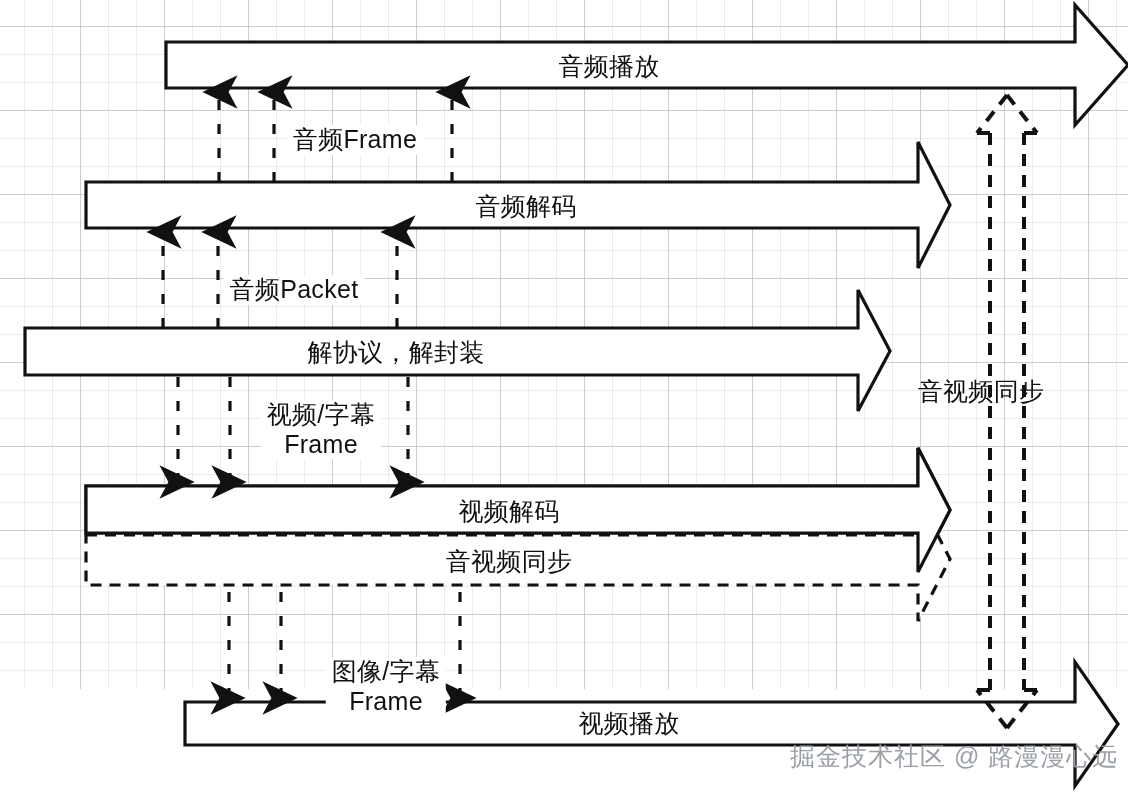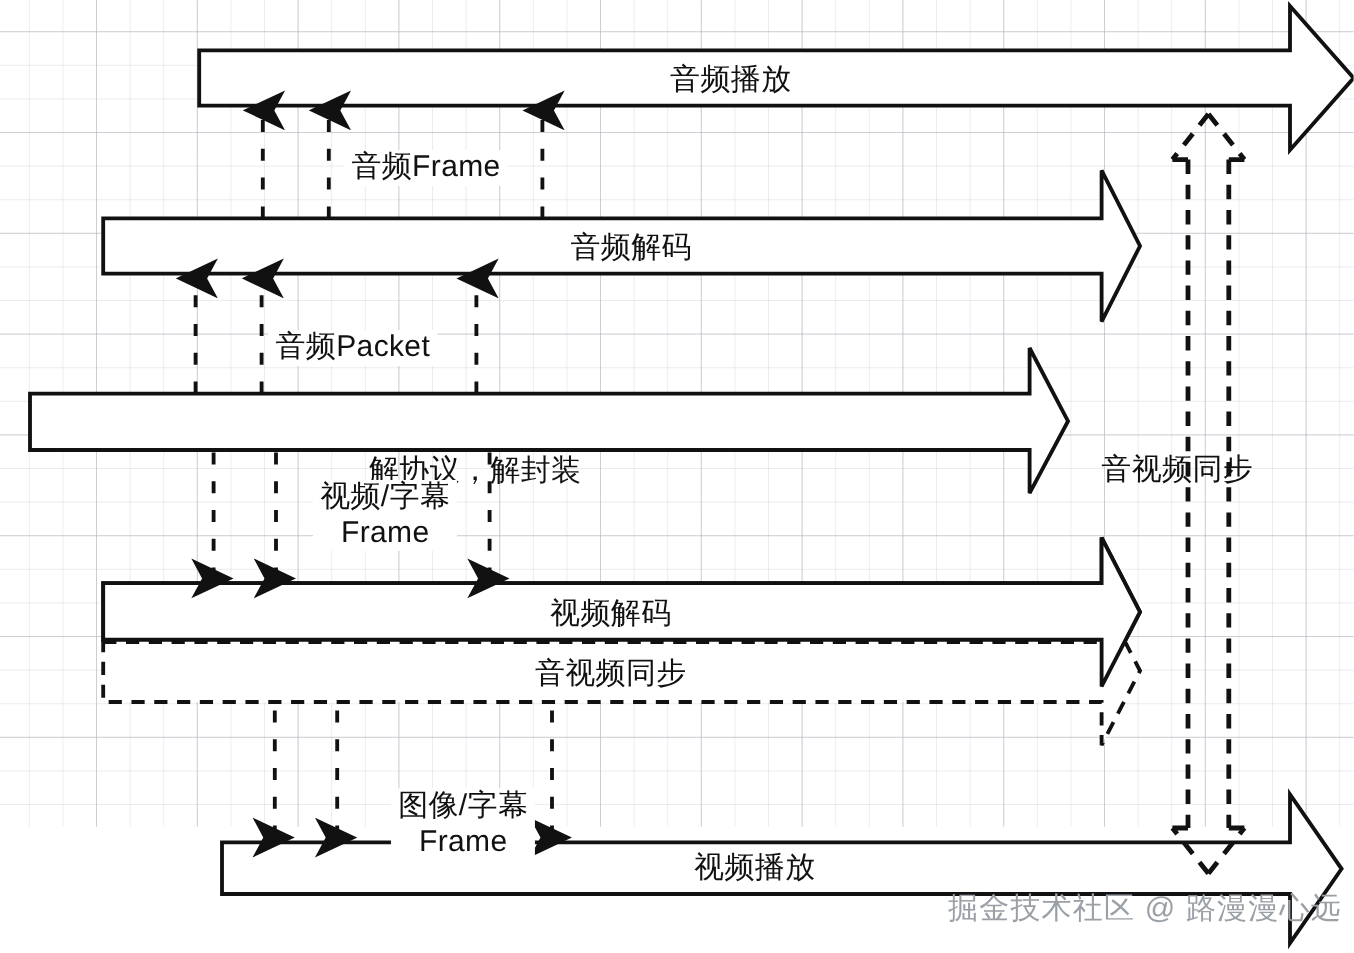--- a/index.html
+++ b/index.html
@@ -114,21 +114,21 @@
       <path d="M977,690 L990,690 M1024,690 L1037,690" fill="none" stroke="#111111" stroke-width="4"></path>
       <path d="M1007,728 L977,690 M1007,728 L1037,690" fill="none" stroke="#111111" stroke-width="4" stroke-dasharray="12 9" stroke-linecap="butt"></path>
     </g>
 
   </svg>
 
   <div class="lbl center" style="left:609px;top:52px;">音频播放</div>
 
   <div class="lbl center" style="left:526px;top:192px;">音频解码</div>
 
-  <div class="lbl center" style="left:396px;top:338px;margin-top:40px;">解协议，解封装</div>
+  <div class="lbl center" style="left:396px;top:338px;">解协议，解封装</div>
 
   <div class="lbl center" style="left:509px;top:497px;">视频解码</div>
 
   <div class="lbl center" style="left:509px;top:547px;">音视频同步</div>
 
   <div class="lbl center" style="left:629px;top:709px;">视频播放</div>
 
   <div class="lbl center" style="left:355px;top:125px;background:#fff;padding:0 6px;">音频Frame</div>
 
   <div class="lbl center" style="left:294px;top:275px;background:#fff;padding:0 6px;">音频Packet</div>

